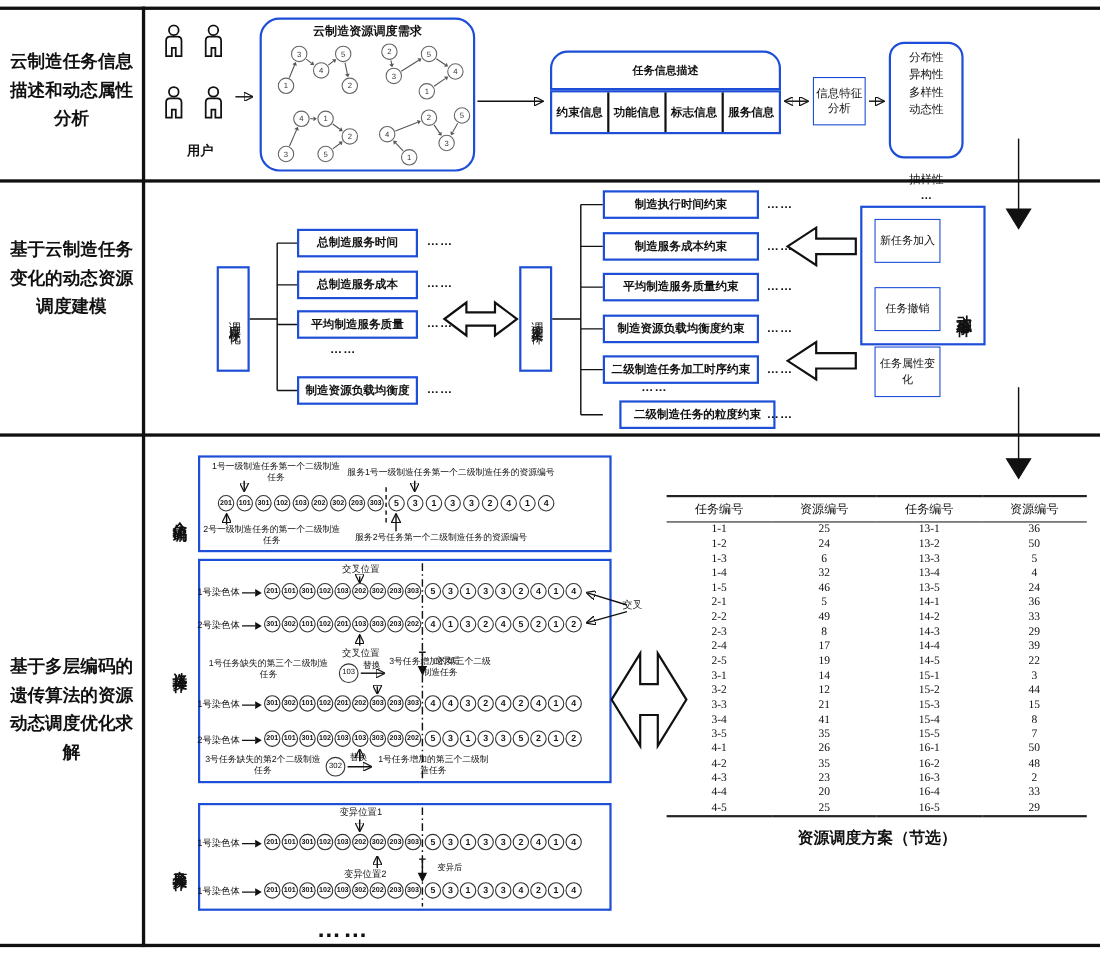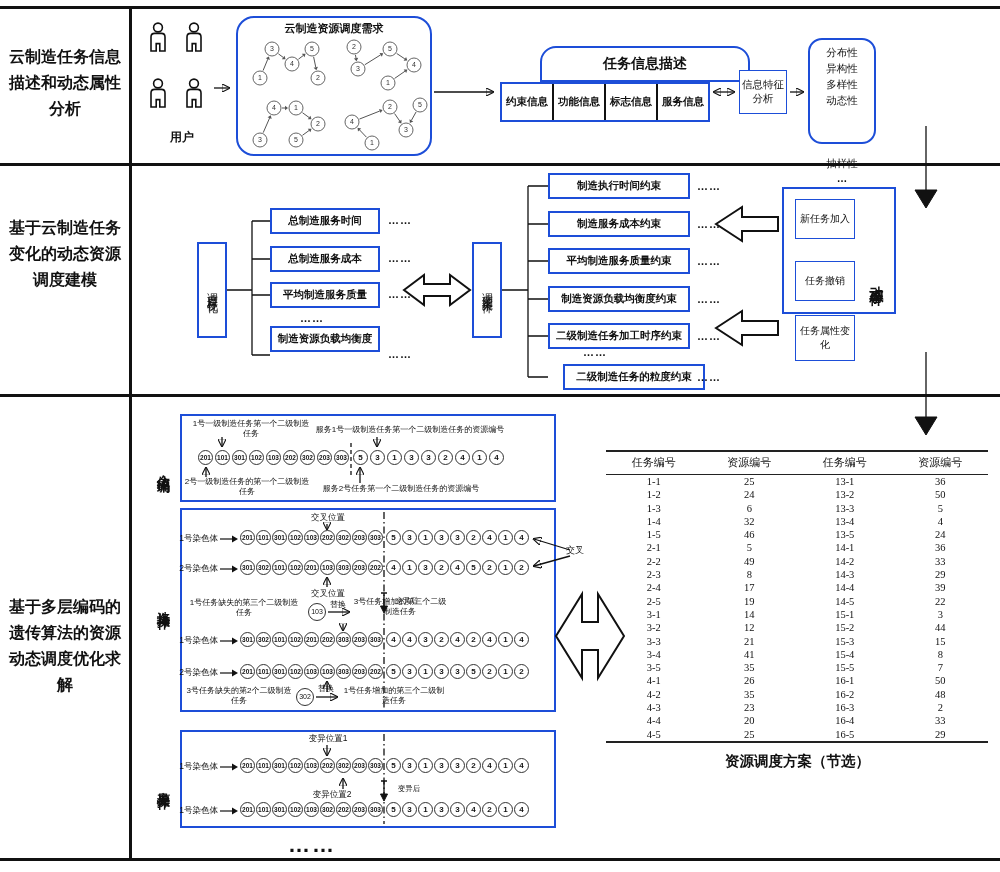--- a/index.html
+++ b/index.html
@@ -141,21 +141,21 @@
         <text x="34" y="51.4" text-anchor="middle" font-size="7" fill="#333">1</text>
         <circle cx="52" cy="13" r="7" class="mini-node"></circle>
         <text x="52" y="15.4" text-anchor="middle" font-size="7" fill="#333">2</text>
         <circle cx="68" cy="36" r="7" class="mini-node"></circle>
         <text x="68" y="38.4" text-anchor="middle" font-size="7" fill="#333">3</text>
         <circle cx="82" cy="11" r="7" class="mini-node"></circle>
         <text x="82" y="13.4" text-anchor="middle" font-size="7" fill="#333">5</text>
       </svg>
   </div>
 
-  <div class="box ctr" style="left:500px;top:46px;width:210px;height:36px;border-width:2.5px;border-radius:16px 16px 0 0;font-size:14px;font-weight:700;margin-left:40px;">任务信息描述</div>
+  <div class="box ctr" style="left:500px;top:46px;width:210px;height:36px;border-width:2.5px;border-radius:16px 16px 0 0;font-size:10px;font-weight:700;">任务信息描述</div>
   <div class="box" style="left:500px;top:82px;width:210px;height:40px;border-width:2.5px;display:flex;">
     <div class="ctr small" style="flex:1;">约束信息</div>
     <div class="ctr small" style="flex:1;border-left:2.5px solid #111;">功能信息</div>
     <div class="ctr small" style="flex:1;border-left:2.5px solid #111;">标志信息</div>
     <div class="ctr small" style="flex:1;border-left:2.5px solid #111;">服务信息</div>
   </div>
 
   <div class="box ctr" style="left:739px;top:70px;width:48px;height:44px;border-width:1.5px;font-size:10.5px;">信息特征分析</div>
 
   <div class="box rbox" style="left:808px;top:38px;width:68px;height:106px;border-radius:14px;padding-top:4px;text-align:center;">
@@ -166,21 +166,21 @@
     <div style="font-size:10.5px;line-height:16px;margin-top:47px;">抽样性</div>
     <div style="font-size:10.5px;line-height:14px;font-weight:700;">…</div>
   </div>
 
   <div class="box ctr" style="left:197px;top:242px;width:30px;height:96px;">
     <span class="vtext" style="font-size:11px;">调度目标优化</span>
   </div>
   <div class="box ctr small" style="left:270px;top:208px;width:110px;height:26px;">总制造服务时间</div>
   <div class="box ctr small" style="left:270px;top:246px;width:110px;height:26px;">总制造服务成本</div>
   <div class="box ctr small" style="left:270px;top:282px;width:110px;height:26px;">平均制造服务质量</div>
-  <div class="box ctr small" style="left:270px;top:326px;width:110px;height:26px;">制造资源负载均衡度</div>
+  <div class="box ctr small" style="left:270px;top:342px;width:110px;height:26px;">制造资源负载均衡度</div>
   <div class="dots" style="left:388px;top:214px;">……</div>
   <div class="dots" style="left:388px;top:252px;">……</div>
   <div class="dots" style="left:388px;top:288px;">……</div>
   <div class="dots" style="left:388px;top:348px;">……</div>
   <div class="dots" style="left:300px;top:312px;">……</div>
 
   <div class="box ctr" style="left:472px;top:242px;width:30px;height:96px;">
     <span class="vtext" style="font-size:11px;">调度约束条件</span>
   </div>
   <div class="box ctr small" style="left:548px;top:173px;width:142px;height:26px;">制造执行时间约束</div>

